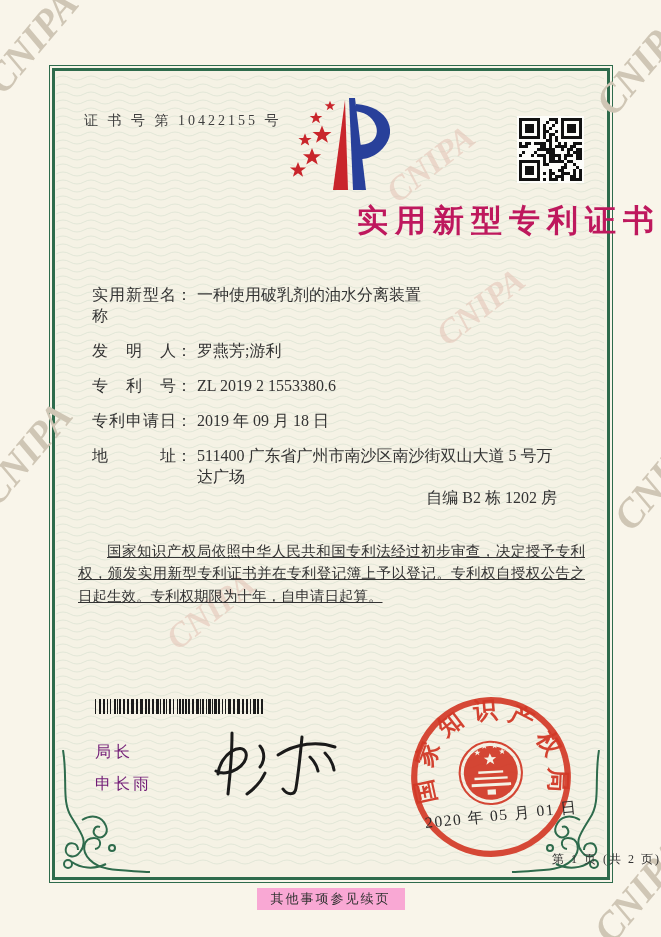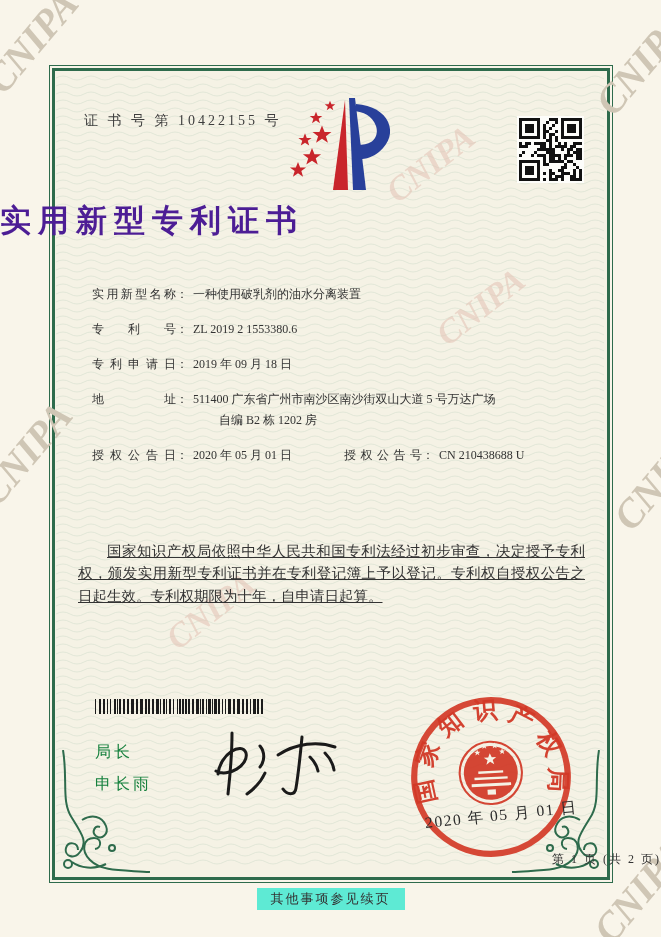--- a/index.html
+++ b/index.html
@@ -35,57 +35,57 @@
   .orn-left{left:58px;top:750px;}
   .orn-right{left:508px;top:750px;transform:scaleX(-1);}
 
   .cert-no{
     position:absolute;left:84px;top:112px;font-size:14px;letter-spacing:3px;
     color:#3e3e3e;z-index:3;text-align:right;
   }
   .logo{position:absolute;left:281px;top:94px;z-index:3;}
   .qr{position:absolute;left:517px;top:116px;background:#fdfdfa;padding:2px;z-index:3;line-height:0;}
   .title{
-    position:absolute;left:0;right:0;top:200px;text-align:left;
-    font-size:31px;font-weight:bold;letter-spacing:7px;color:#4c1d95;z-index:3;
-  }
-  .fields{position:absolute;left:92px;top:284px;width:470px;font-size:12px;z-index:3;}
+    position:absolute;left:0;right:0;top:200px;text-align:right;
+    font-size:31px;font-weight:bold;letter-spacing:7px;color:#be185d;z-index:3;
+  }
+  .fields{position:absolute;left:92px;top:284px;width:470px;font-size:16px;z-index:3;}
   .frow{margin-bottom:14px;line-height:21px;position:relative;}
   .flabel{
     display:inline-block;width:84px;vertical-align:top;
     text-align:justify;text-align-last:justify;color:#333;
   }
   .fcolon{display:inline-block;vertical-align:top;}
   .fvalue{display:inline-block;vertical-align:top;margin-left:5px;max-width:360px;}
-  .fline2{display:block;padding-left:26px;}
+  .fline2{display:block;padding-left:26px;text-align:right;}
   .fpair2{position:absolute;left:252px;top:0;white-space:nowrap;}
   .fpair2 .flabel{width:78px;}
   .paras{
     position:absolute;left:78px;top:540px;width:507px;z-index:3;
     font-size:14.5px;line-height:22.4px;text-align:justify;color:#333;text-decoration:underline;
   }
   .paras p{margin:0;text-indent:2em;}
   .barcode{position:absolute;left:95px;top:699px;z-index:3;line-height:0;}
   .signer{
     position:absolute;left:95px;top:742px;z-index:3;
     font-family:"Liberation Sans","DejaVu Sans",sans-serif;
-    font-size:16px;letter-spacing:3px;color:#15803d;
+    font-size:16px;letter-spacing:3px;color:#701a75;
   }
   .signer div{margin-bottom:11px;}
   .signature{position:absolute;left:202px;top:728px;z-index:3;}
   .seal{position:absolute;left:408px;top:694px;z-index:4;transform:rotate(-3deg);}
   .page-info{
     position:absolute;left:0;right:0;top:851px;text-align:right;
     font-size:12px;letter-spacing:2px;color:#333;z-index:3;
   }
   .cont-note{
     position:absolute;left:0;right:0;top:888px;text-align:center;z-index:3;
   }
   .cont-note span{
-    display:inline-block;background:#5eead4;padding:2px 14px;
+    display:inline-block;background:#f9a8d4;padding:2px 14px;
     font-size:13px;letter-spacing:2px;color:#333;
   }
 </style>
 </head>
 <body>
 
 <div class="page">
 
   <div class="wm wm-tl">CNIPA</div>
   <div class="wm wm-tr">CNIPA</div>
@@ -388,33 +388,30 @@
         <rect x="6" y="48" width="9" height="9" fill="#111"></rect>
       </svg></div>
 
   <div class="title">实用新型专利证书</div>
 
   <div class="fields">
     <div class="frow">
       <span class="flabel">实用新型名称</span><span class="fcolon">：</span><span class="fvalue">一种使用破乳剂的油水分离装置</span>
     </div>
     <div class="frow">
+      <span class="flabel">发明人</span><span class="fcolon">：</span><span class="fvalue">罗燕芳;游利</span>
+    </div>
+    <div class="frow">
       <span class="flabel">专利号</span><span class="fcolon">：</span><span class="fvalue">ZL 2019 2 1553380.6</span>
     </div>
     <div class="frow">
       <span class="flabel">专利申请日</span><span class="fcolon">：</span><span class="fvalue">2019 年 09 月 18 日</span>
     </div>
     <div class="frow">
       <span class="flabel">地址</span><span class="fcolon">：</span><span class="fvalue"><span>511400 广东省广州市南沙区南沙街双山大道 5 号万达广场</span><span class="fline2">自编 B2 栋 1202 房</span></span>
-    </div>
-    <div class="frow">
-      <span class="flabel">授权公告日</span><span class="fcolon">：</span><span class="fvalue">2020 年 05 月 01 日</span>
-      <span class="fpair2">
-        <span class="flabel">授权公告号</span><span class="fcolon">：</span><span class="fvalue">CN 210438688 U</span>
-      </span>
     </div>
   </div>
 
   <div class="paras">
     <p>国家知识产权局依照中华人民共和国专利法经过初步审查，决定授予专利权，颁发实用新型专利证书并在专利登记簿上予以登记。专利权自授权公告之日起生效。专利权期限为十年，自申请日起算。</p>
   </div>
 
   <div class="barcode"><svg id="bcsvg" width="170" height="15" viewBox="0 0 170 15">
         <rect x="0" y="0" width="1" height="15" fill="#1b1b1b"></rect>
         <rect x="4" y="0" width="2" height="15" fill="#1b1b1b"></rect>

